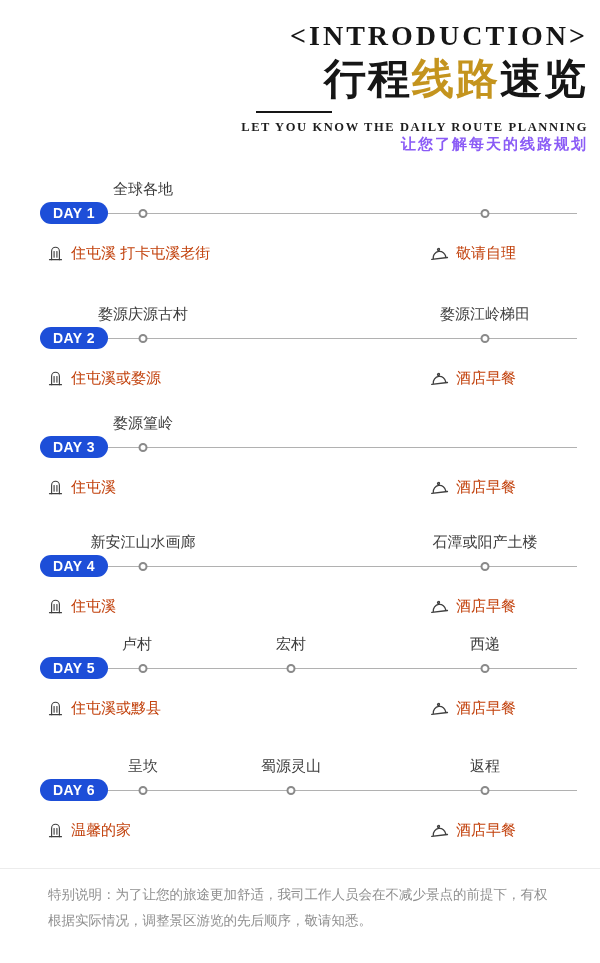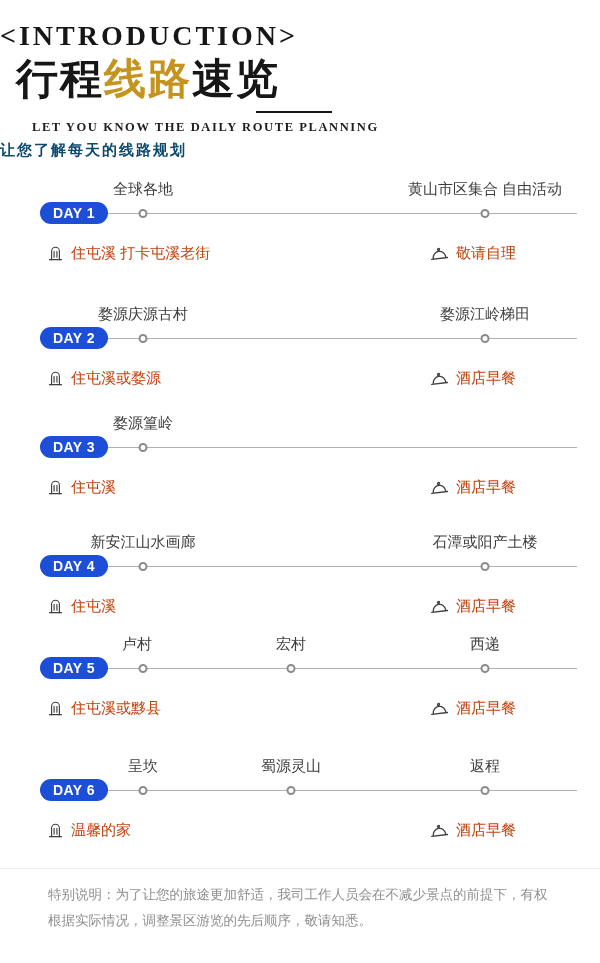--- a/index.html
+++ b/index.html
@@ -1,36 +1,36 @@
 <!DOCTYPE html>
 <html><head>
 <meta charset="utf-8">
 <style>
   html,body{margin:0;padding:0;background:#ffffff;}
   .page{
     position:relative;width:600px;height:963px;margin:0 auto;background:#ffffff;
     font-family:"Liberation Sans",sans-serif;color:#3d3d3d;overflow:hidden;
   }
   
-  .header{position:absolute;top:0;left:0;width:588px;text-align:left;}
+  .header{position:absolute;top:0;left:0;width:588px;text-align:right;}
   .eyebrow{
     margin-top:20px;font-family:"Liberation Serif",serif;font-weight:600;
     font-size:28px;letter-spacing:3px;color:#161616;
   }
   .title{
     margin:4px 0 0 0;font-family:"Liberation Serif",serif;font-weight:900;
     font-size:42px;letter-spacing:2px;color:#161616;line-height:1.1;padding-left:16px;
   }
   .title .gold{color:#C4941E;}
   .title-divider{width:76px;height:2px;background:#161616;margin:9px auto 7px auto;}
   .sub-en{
     font-family:"Liberation Serif",serif;font-weight:700;font-size:12.5px;
     letter-spacing:1.6px;color:#1d1d1d;padding-left:32px;
   }
-  .sub-cn{margin-top:6px;font-weight:700;font-size:15px;letter-spacing:2px;color:#0c4a6e;}
+  .sub-cn{font-weight:700;font-size:15px;letter-spacing:2px;color:#8b5cf6;}
   
   .day{position:absolute;left:0;width:600px;height:100px;}
   .stop-label{
     position:absolute;top:0;transform:translateX(-50%);white-space:nowrap;
     font-size:15px;font-weight:500;color:#3d3d3d;
   }
   .line-row{position:absolute;top:33px;left:0;width:600px;height:0;}
   .track{position:absolute;left:108px;top:-0.5px;width:469px;height:1px;background:#b1b1b1;}
   .day-badge{
     position:absolute;left:40px;top:-11px;width:68px;height:22px;background:#1d4ed8;
@@ -62,21 +62,20 @@
   <div class="header">
     <div class="eyebrow">&lt;INTRODUCTION&gt;</div>
     <h1 class="title"><span>行程</span><span class="gold">线路</span><span>速览</span></h1>
     <div class="title-divider"></div>
     <div class="sub-en">LET YOU KNOW THE DAILY ROUTE PLANNING</div>
     <div class="sub-cn">让您了解每天的线路规划</div>
   </div>
 
   <section class="day" style="top:180px">
     <span class="stop-label" style="left:143px">全球各地</span>
-    <span class="stop-label" style="left:485px">黄山市区集合 自由活动</span>
     <div class="line-row">
       <span class="track"></span>
       <span class="day-badge">DAY 1</span>
       <span class="ring" style="left:143px"></span>
       <span class="ring" style="left:485px"></span>
     </div>
     <div class="info">
       <span class="info-item left">
         <svg width="17" height="18" viewBox="0 0 24 24" fill="none" stroke="#3f3f3f" stroke-width="1.6" stroke-linecap="round">
           <path d="M6.5 20 V8 a5.5 5.5 0 0 1 11 0 V20"></path>

